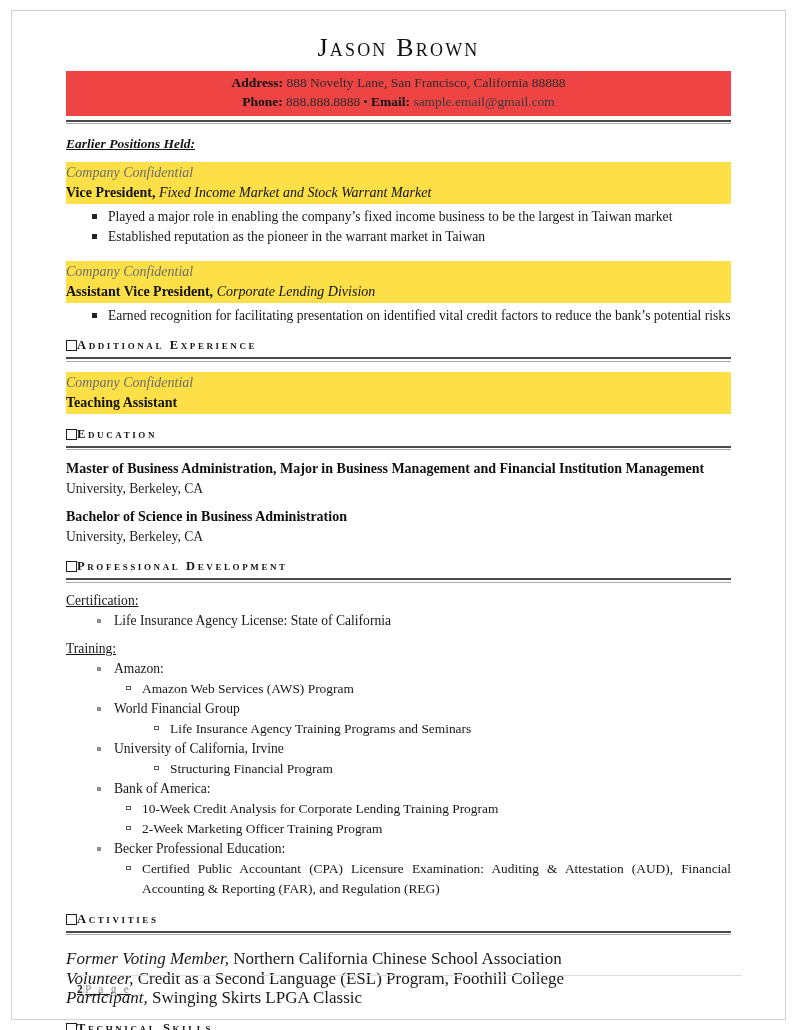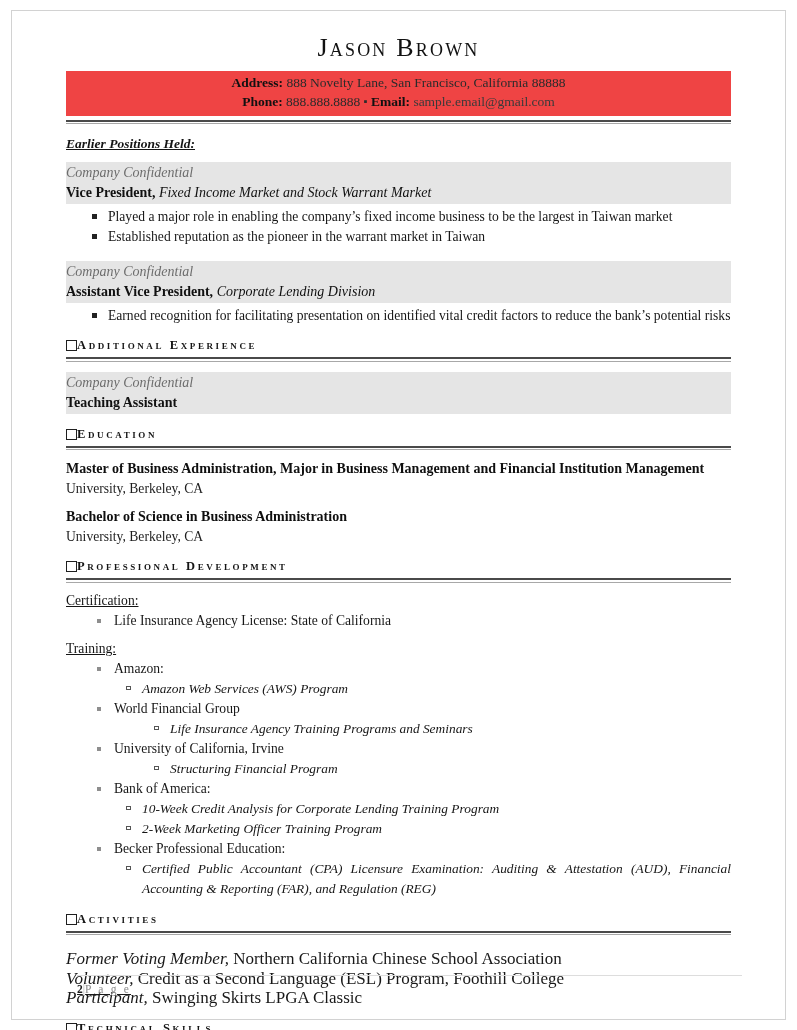--- a/index.html
+++ b/index.html
@@ -111,21 +111,21 @@
     line-height: 20px;
   }
   .job-title {
     font-size: 14px;
     color: #111;
     line-height: 20px;
   }
   .job-title .role { font-weight: 700; }
   .job-title .dept { font-style: italic; }
   .shade {
-    background: #e5e5e5;
+    background: #fde047;
   }
   .shade-row { padding: 1px 0 1px 0; }
 
   ul.b1 {
     list-style: none;
     margin: 3px 0 0 0;
     padding: 0 0 0 42px;
   }
   ul.b1 > li {
     position: relative;
@@ -188,21 +188,20 @@
   }
   ul.lvl2 {
     list-style: none;
     margin: 0;
     padding: 0 0 0 28px;
   }
   ul.lvl2.deep { padding-left: 56px; }
   ul.lvl2 > li {
     position: relative;
     font-size: 13.4px;
-    font-style: italic;
     line-height: 20px;
     color: #151515;
     text-align: justify;
   }
   ul.lvl2 > li::before {
     content: "";
     position: absolute;
     left: -16px;
     top: 7px;
     width: 4.5px;

